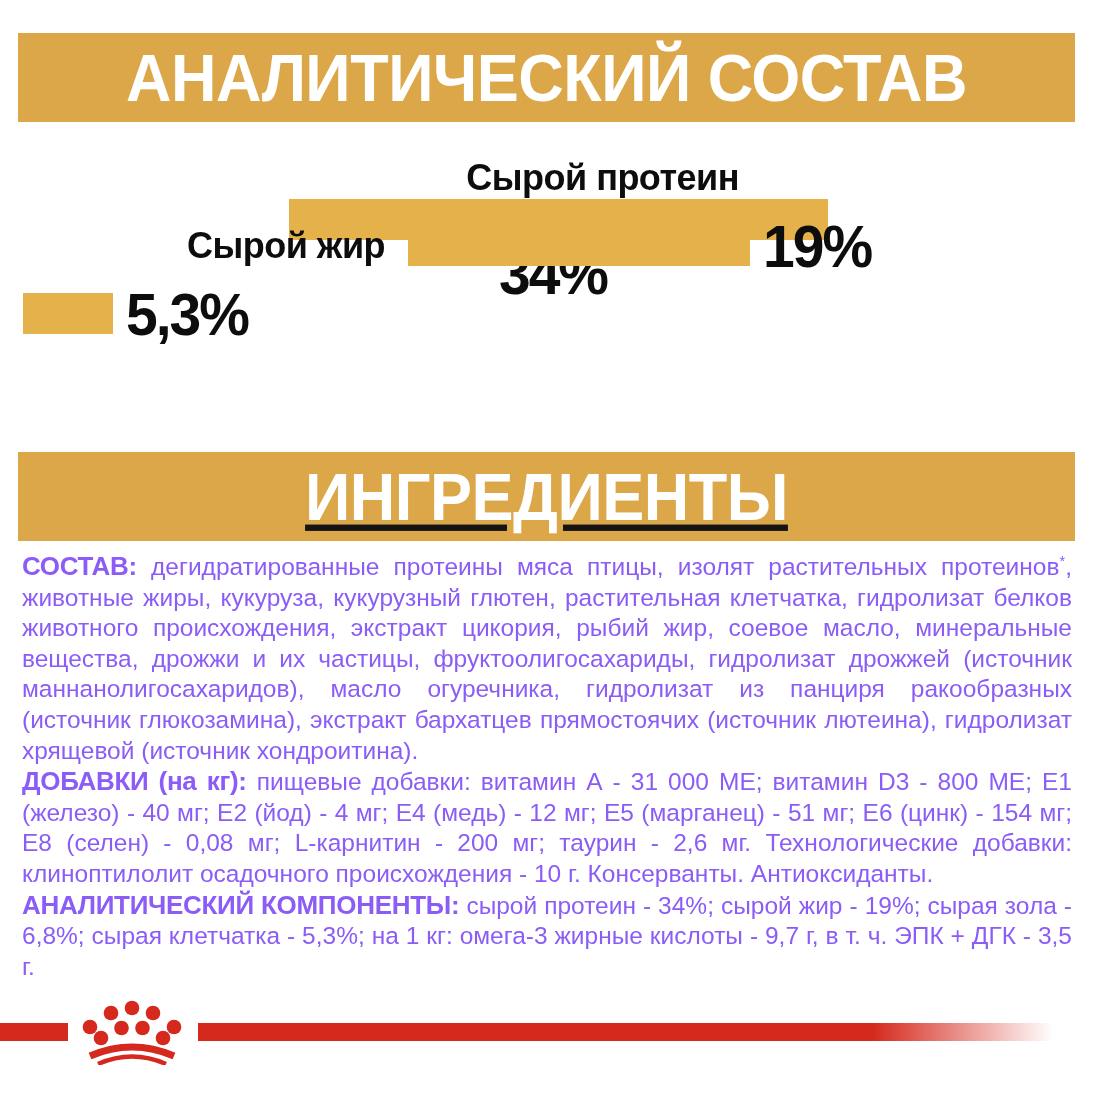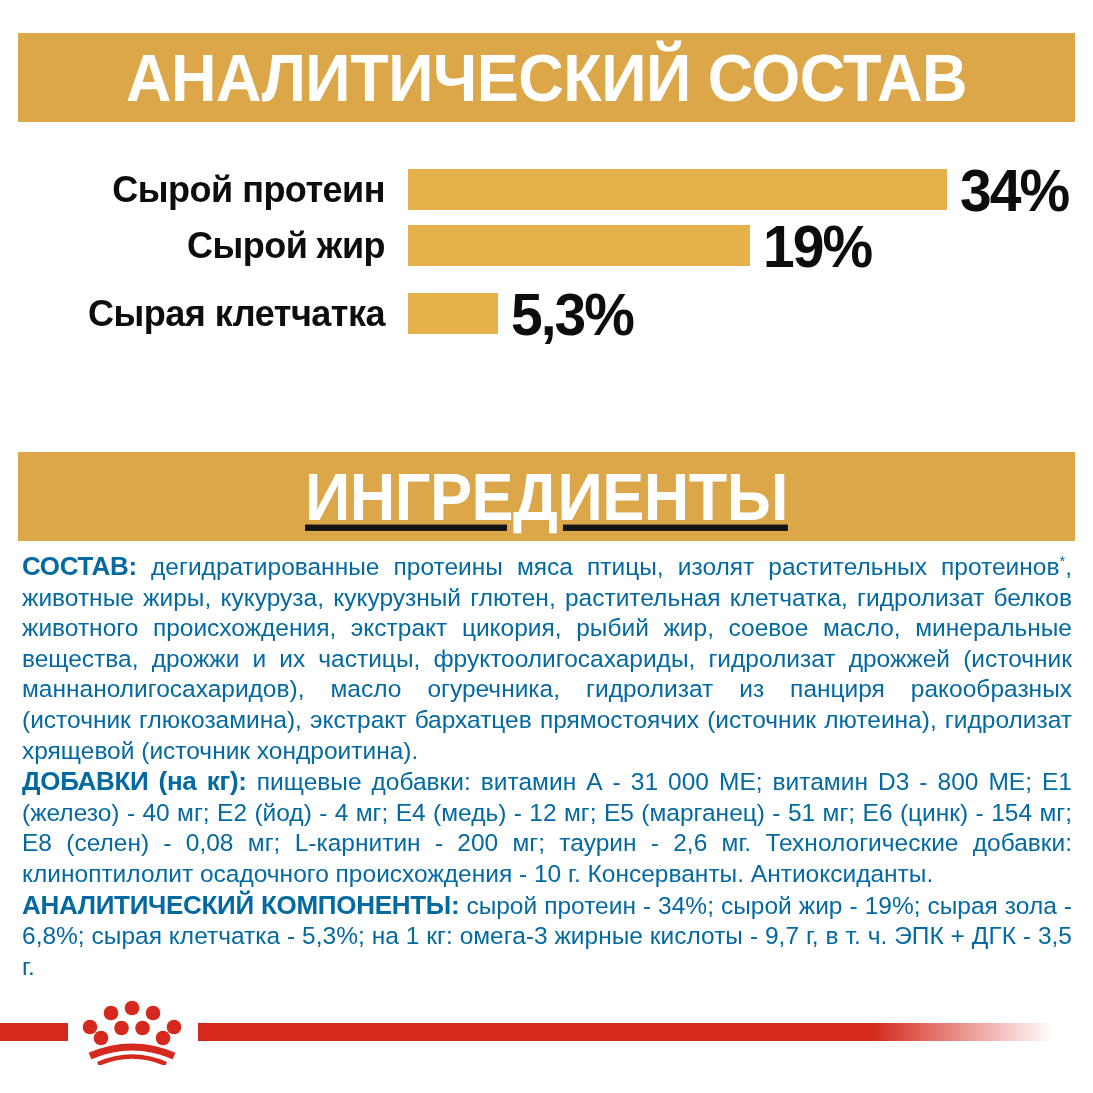--- a/index.html
+++ b/index.html
@@ -35,21 +35,21 @@
   }
   .chart-bar{height:41px;margin-left:23px;flex:0 0 auto;}
   .chart-value{
     font-size:57px;font-weight:800;color:#0d0d0d;
     margin-left:13px;letter-spacing:-2px;white-space:nowrap;
     transform:scaleY(1.05);
   }
   #ingredients-text{
     position:absolute;top:551px;left:22px;width:1050px;
     font-size:24.5px;line-height:30.6px;
-    text-align:justify;color:#0369a1;
+    text-align:justify;color:#8b5cf6;
   }
   .para{margin:0;}
   .lead{font-weight:700;font-size:26px;letter-spacing:-0.3px;}
   sup{font-size:60%;line-height:0;}
   .footer-line{
     position:absolute;top:1023px;height:18px;background:#D5291D;
   }
   #footer-line-left{left:0;width:68px;}
   #footer-line-right{
     left:198px;width:864px;
@@ -58,32 +58,31 @@
   #crown{position:absolute;left:79px;top:999px;width:106px;height:66px;}
 </style>
 </head>
 <body>
 
 <div class="banner" id="banner-analytical">
   <div class="banner-title">АНАЛИТИЧЕСКИЙ СОСТАВ</div>
 </div>
 
 <div id="chart">
-    <div class="chart-row" style="top: 169px;">
+    <div class="chart-row" style="top: 157px; flex-direction: column;">
       <div class="chart-label">Сырой протеин</div>
       <div class="chart-bar" style="width: 539px; background: rgb(229, 177, 74);"></div>
       <div class="chart-value">34%</div>
     </div>
     <div class="chart-row" style="top: 225px;">
       <div class="chart-label">Сырой жир</div>
       <div class="chart-bar" style="width: 342px; background: rgb(229, 177, 74);"></div>
       <div class="chart-value">19%</div>
     </div>
     <div class="chart-row" style="top: 293px;">
-      <div class="chart-label">Сырая клетчатка</div>
       <div class="chart-bar" style="width: 90px; background: rgb(229, 177, 74);"></div>
       <div class="chart-value">5,3%</div>
     </div>
   </div>
 
 <div class="banner" id="banner-ingredients">
   <div class="banner-title">ИНГРЕДИЕНТЫ</div>
 </div>
 
 <div id="ingredients-text">

